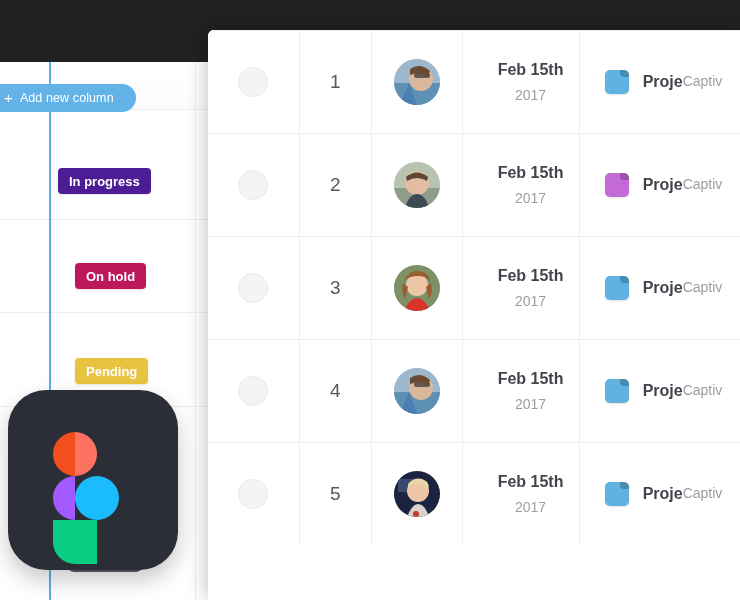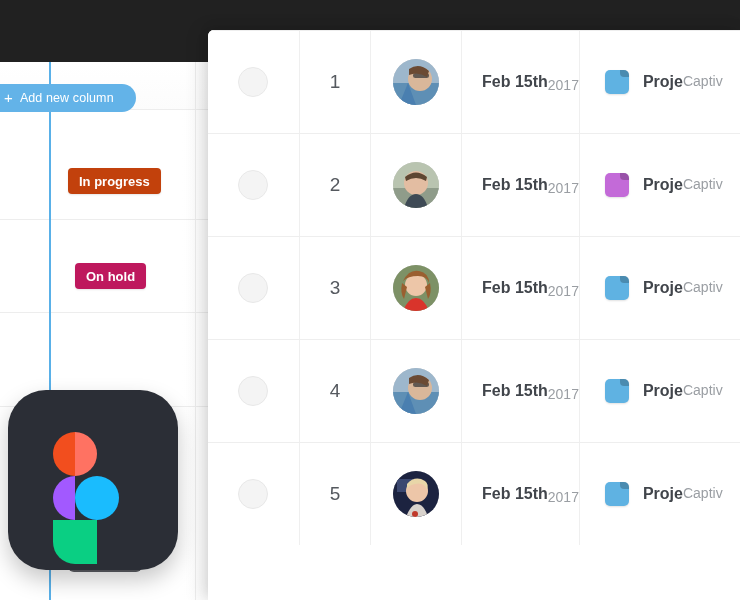--- a/index.html
+++ b/index.html
@@ -225,21 +225,21 @@
     border-radius: 50%;
     overflow: hidden;
     position: relative;
     background: #cccccc;
     flex: none;
   }
   .avatar svg { display: block; width: 46px; height: 46px; }
 
   .date-stack {
     display: flex;
-    flex-direction: row;
+    flex-direction: column;
     align-items: center;
     line-height: 1.25;
     margin-left: 20px;
   }
   .date-main {
     font-size: 16px;
     font-weight: 700;
     color: #41454b;
     white-space: nowrap;
   }
@@ -302,25 +302,28 @@
     </div>
   </div>
 
   <div class="guide-line" style="left:49px"></div>
 
   <div class="add-col-pill" style="left:-16px; top:84px">
     <span class="add-col-plus">+</span>
     <span>Add new column</span>
   </div>
 
-  <div class="badge" style="left:68px; top:168px; background:#c2410c">
+  <div class="badge" style="left:58px; top:168px; background:#4c1d95">
     <span>In progress</span>
   </div>
   <div class="badge" style="left:75px; top:263px; background:#be185d">
     <span>On hold</span>
+  </div>
+  <div class="badge" style="left:75px; top:358px; background:#e8c33f">
+    <span>Pending</span>
   </div>
 
   <div class="figma-shadow-plate"></div>
   <div class="figma-icon">
     <div class="fg-shape fg-or-l"></div>
     <div class="fg-shape fg-or-r"></div>
     <div class="fg-shape fg-gr2"></div>
     <div class="fg-shape fg-pu"></div>
     <div class="fg-shape fg-bl"></div>
   </div>

